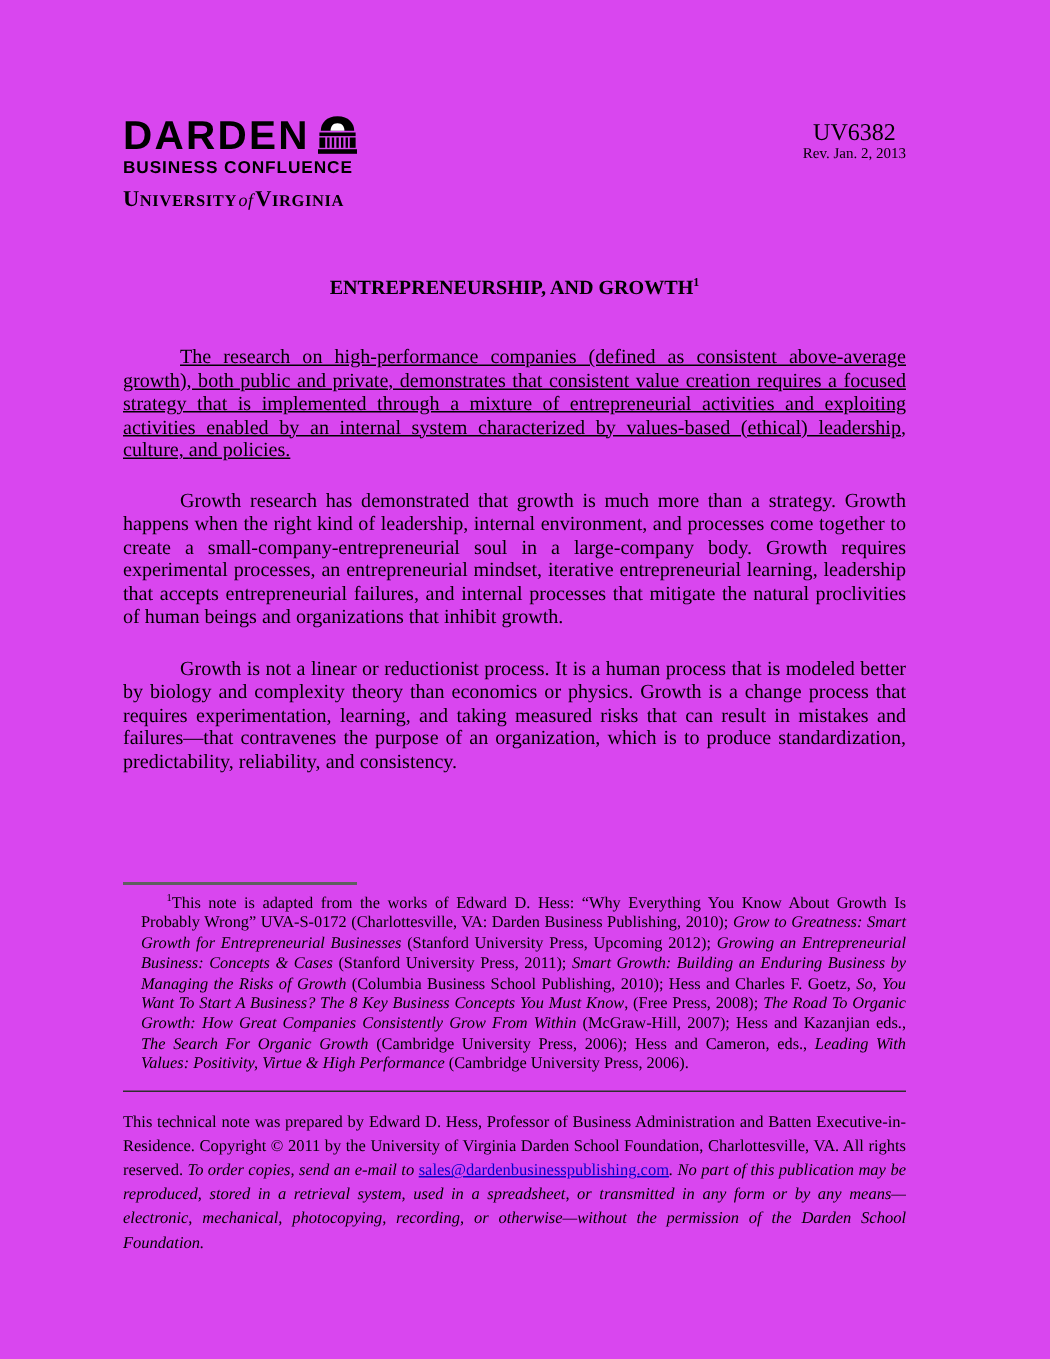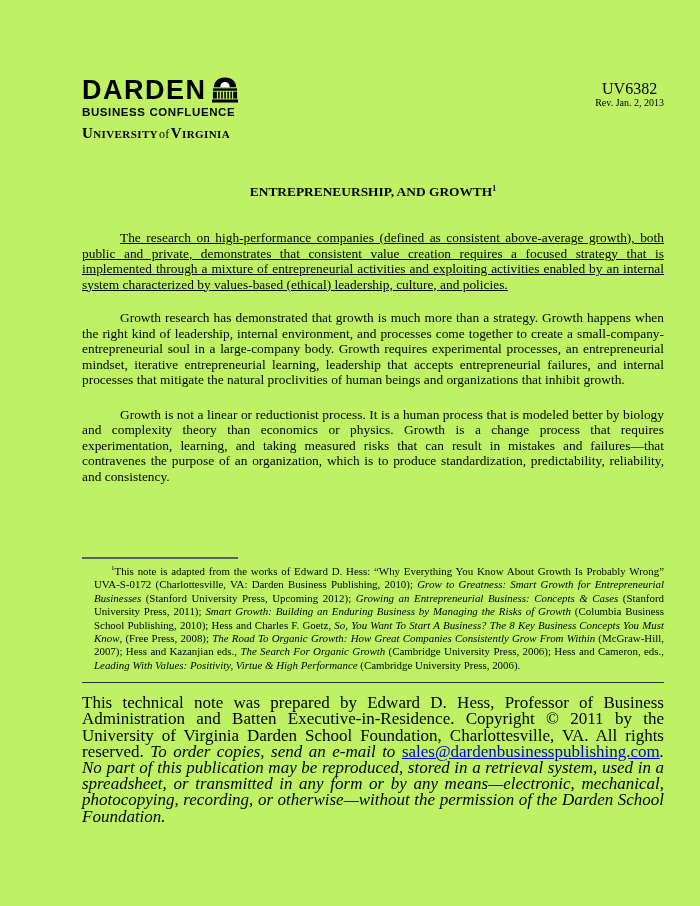--- a/index.html
+++ b/index.html
@@ -1,23 +1,23 @@
 <!DOCTYPE html>
 <html><head>
 <meta charset="utf-8">
 <style>
   * { box-sizing: border-box; }
   html, body { margin: 0; padding: 0; background: #ffffff; }
   .page {
     width: 700px;
     height: 906px;
-    background: #bef264;
+    background: #d946ef;
     color: #000000;
     font-family: "Liberation Serif", serif;
-    padding: 78px 36px 0 82px;
+    padding: 78px 96px 0 82px;
     position: relative;
     overflow: hidden;
   }
 
   
   .header { display: flex; justify-content: space-between; align-items: flex-start; height: 62px; }
   .logo-row { display: flex; align-items: flex-start; }
   .darden-name {
     font-family: "Liberation Sans", sans-serif;
     font-weight: bold;
@@ -33,21 +33,21 @@
     letter-spacing: 0.6px;
     margin-top: 3px;
   }
   .university {
     font-size: 15px;
     font-weight: bold;
     font-variant: small-caps;
     letter-spacing: 0.4px;
     margin-top: 7px;
   }
-  .university .of { font-variant: normal; font-size: 12px; font-weight: normal; padding: 0 1px; }
+  .university .of { font-style: italic; font-variant: normal; font-size: 12px; font-weight: normal; padding: 0 1px; }
 
   .docid { text-align: center; padding-top: 2px; }
   .doc-number { font-size: 16px; line-height: 17px; }
   .doc-rev { font-size: 10px; line-height: 12px; }
 
   
   .title {
     text-align: center;
     font-weight: bold;
     font-size: 13.4px;
@@ -80,21 +80,21 @@
     line-height: 13.4px;
     text-align: justify;
     text-indent: 17px;
     margin: 6px 0 0 12px;
   }
   .footnote sup { font-size: 7px; line-height: 0; }
 
   
   .full-rule { height: 1px; background: #2e2e2e; margin-top: 10px; }
   .copyright {
-    font-size: 17px;
+    font-size: 11px;
     line-height: 16.2px;
     text-align: justify;
     margin: 12px 0 0 0;
   }
 
   .seg-normal { font-style: normal; }
   .seg-italic { font-style: italic; }
   a.seg-link { font-style: normal; text-decoration: underline; cursor: pointer; }
 </style>
 </head>

